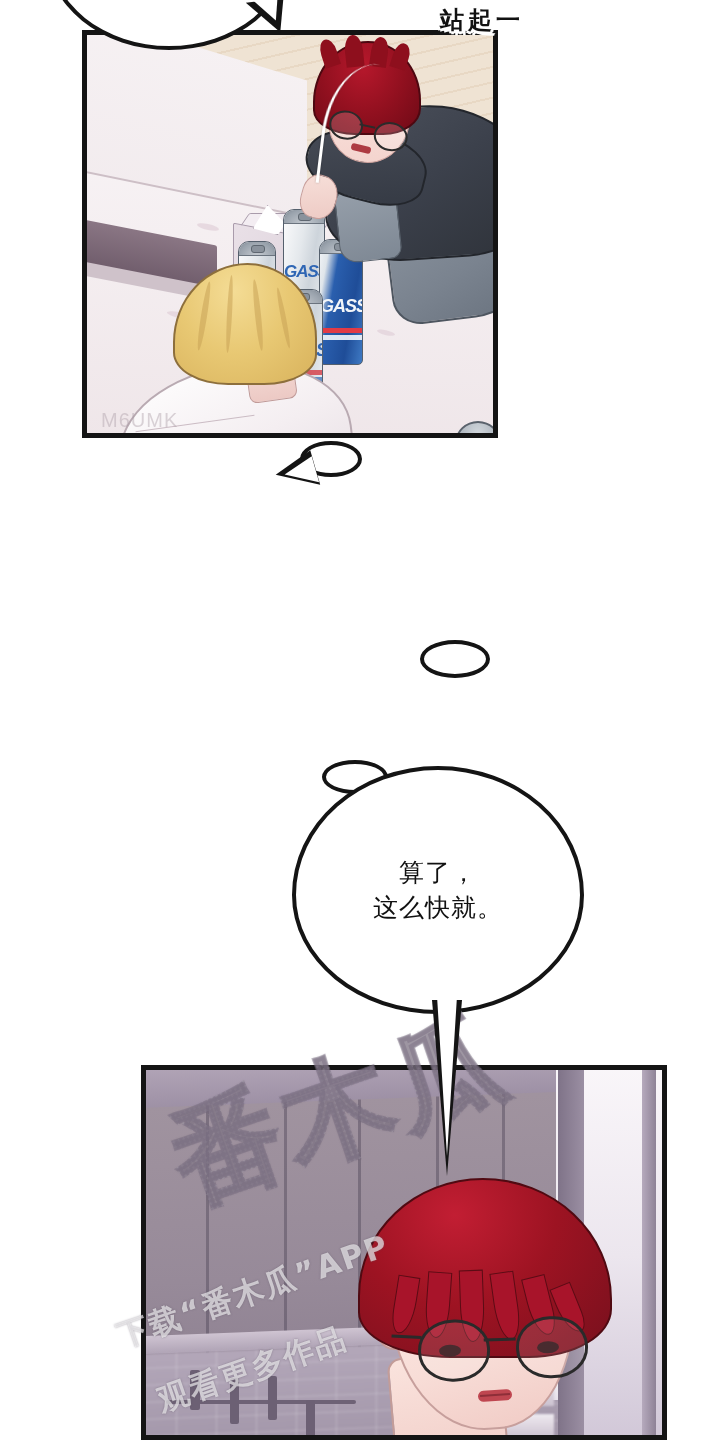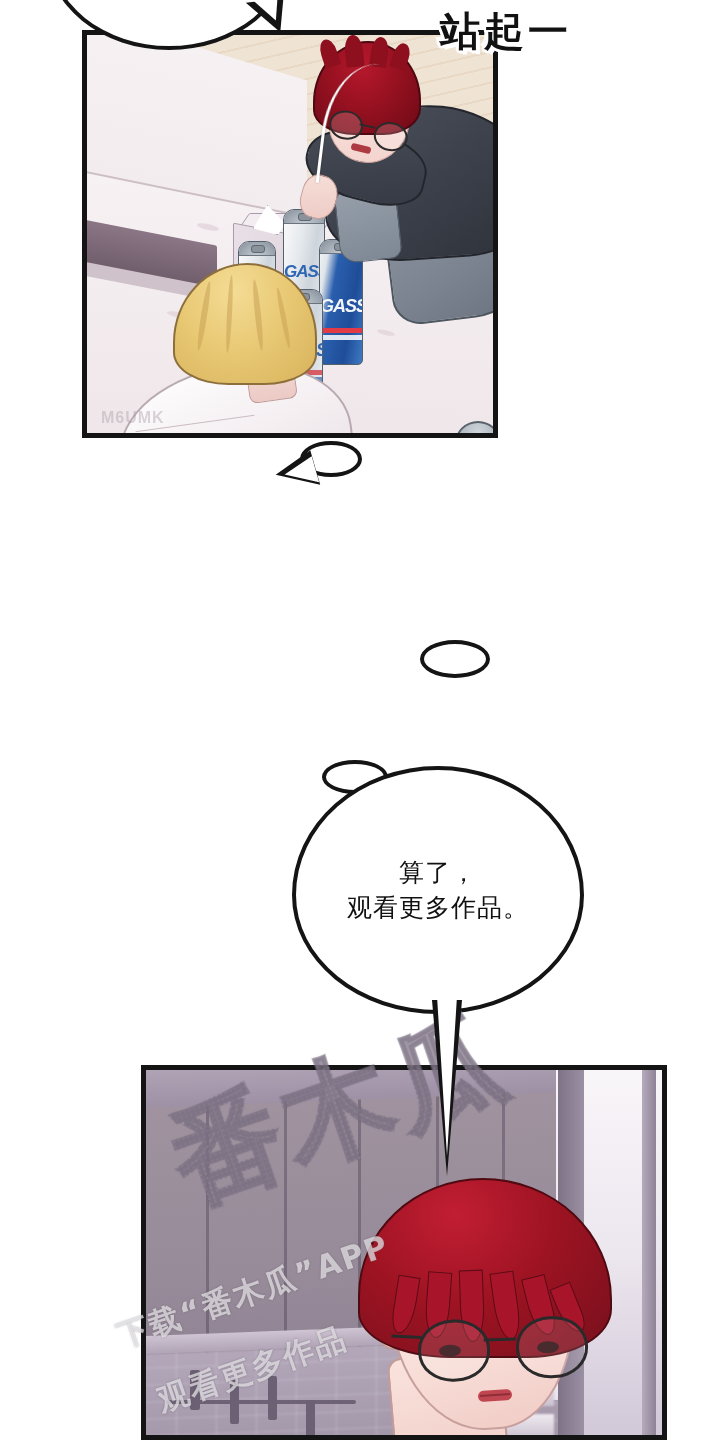--- a/index.html
+++ b/index.html
@@ -117,36 +117,36 @@
     filter:drop-shadow(0 0 1px rgba(0,0,0,.25));}
 
   
   .p1-straycan{position:absolute;left:368px;top:386px;width:42px;height:40px;
     background:radial-gradient(ellipse at 50% 30%,#d4d9de 0%,#a9b1ba 70%,#8d959e 100%);
     border:2px solid #5a626c;border-radius:50%;}
   .p1-straycan:after{content:"";position:absolute;left:8px;top:12px;width:26px;height:8px;
     background:#8f98a2;border:1.4px solid #656d77;border-radius:4px;}
 
   
-  .p1-wm{position:absolute;left:14px;top:374px;font-size:16px;font-weight:700;
+  .p1-wm{position:absolute;left:14px;top:374px;font-size:20px;font-weight:400;
     color:rgba(170,155,165,.42);letter-spacing:1px;}
 
   
   #bubbleTop{position:absolute;left:46px;top:-150px;width:238px;height:192px;
     background:#fff;border:4.5px solid #141414;border-radius:50%;z-index:6;}
   #bubbleTopTail{position:absolute;left:248px;top:0px;width:0;height:0;z-index:6;
     border-left:30px solid transparent;border-right:8px solid transparent;
     border-top:34px solid #141414;transform:rotate(-8deg);}
   #bubbleTopTailIn{position:absolute;left:250px;top:-6px;width:0;height:0;z-index:7;
     border-left:24px solid transparent;border-right:6px solid transparent;
     border-top:28px solid #ffffff;transform:rotate(-8deg);}
 
   
   #sfx{position:absolute;left:440px;top:4px;z-index:8;
-    font-size:40px;font-weight:700;letter-spacing:4px;color:#111;
+    font-size:24px;font-weight:700;letter-spacing:4px;color:#111;
     font-family:Liberation Serif, serif;
     text-shadow:
       3px 0 0 #fff,-3px 0 0 #fff,0 3px 0 #fff,0 -3px 0 #fff,
       2px 2px 0 #fff,-2px 2px 0 #fff,2px -2px 0 #fff,-2px -2px 0 #fff,
       4px 4px 0 #fff,-4px -4px 0 #fff;}
 
   
   .bubble{position:absolute;background:#ffffff;border:4.5px solid #141414;
     display:flex;align-items:center;justify-content:center;text-align:center;
     box-sizing:border-box;z-index:5;}
@@ -360,21 +360,21 @@
   </div>
 
   <div class="bump" style="left:300px;top:441px;width:54px;height:28px;"></div>
   <div class="bump" style="left:420px;top:640px;width:62px;height:30px;"></div>
   <div id="b1tail"></div>
   <div id="b1tailIn"></div>
 
   <div class="bump" style="left:322px;top:760px;width:58px;height:26px;"></div>
   <div class="bubble" id="bubble2">
     <div class="btxt">算了，
-观看更多作品。</div>
+这么快就。</div>
   </div>
   <div id="b2tail"></div>
   <div id="b2tailIn"></div>
 
   <div class="panel" id="panel2">
 
     <div class="p2-wallR"></div>
     <div class="p2-cabtop"></div>
     <div class="p2-cab">
       <div class="p2-cabline" style="left:70px;"></div>

